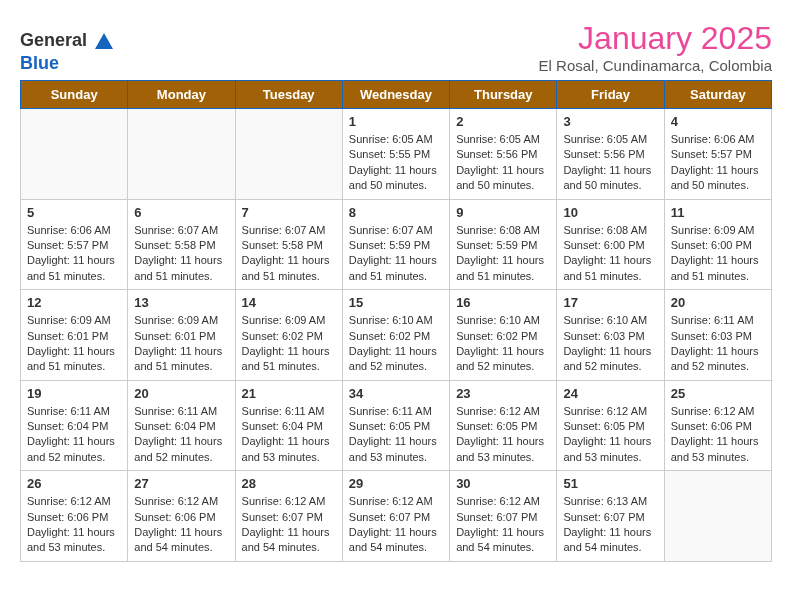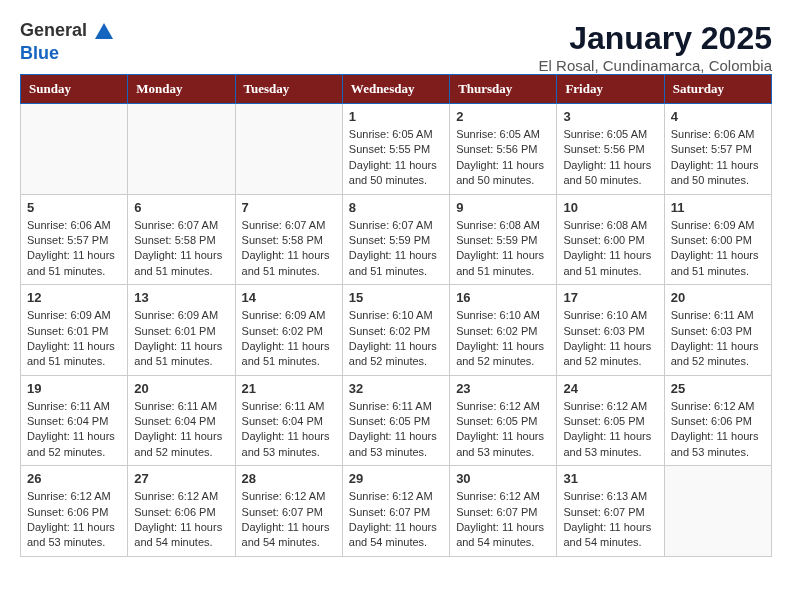--- a/index.html
+++ b/index.html
@@ -6,53 +6,52 @@
     body {
       font-family: Arial, sans-serif;
       background: #fff;
       width: 792px;
       min-height: 612px;
       padding: 20px;
     }
     .header {
       display: flex;
       justify-content: space-between;
-      align-items: flex-start;
-      margin-bottom: 0;
+      align-items: flex-end;
+      margin-bottom: 6px;
     }
     .logo {
       display: flex;
       align-items: center;
     }
     .title-area {
       text-align: right;
     }
     .month-title {
       font-size: 32px;
-      font-weight: bold;
-      color: #0f172a;
+      font-weight: normal;
+      color: #ec4899;
     }
     .location {
       font-size: 15px;
       color: #555;
       padding-left: 7px;
     }
     .calendar {
       width: 100%;
       border-collapse: collapse;
       border: 1px solid #ccc;
     }
     .calendar th {
-      background-color: #7f1d1d;
+      background-color: #a16207;
       color: #fff;
       padding: 6px 8px;
       font-size: 13px;
-      text-align: left;
+      text-align: center;
       border: 1px solid #1565c0;
-      font-family: Liberation Serif, serif;
     }
     .calendar td {
       vertical-align: top;
       padding: 5px 6px;
       font-size: 11px;
       color: #333;
       border: 1px solid #ccc;
       width: calc(100% / 7);
       min-height: 80px;
       background: #fff;
@@ -195,21 +194,21 @@
         </td>
         <td>
           <div class="day-number">20</div>
           <div class="day-info">Sunrise: 6:11 AM<br>Sunset: 6:04 PM<br>Daylight: 11 hours and 52 minutes.</div>
         </td>
         <td>
           <div class="day-number">21</div>
           <div class="day-info">Sunrise: 6:11 AM<br>Sunset: 6:04 PM<br>Daylight: 11 hours and 53 minutes.</div>
         </td>
         <td>
-          <div class="day-number">32</div>
+          <div class="day-number">34</div>
           <div class="day-info">Sunrise: 6:11 AM<br>Sunset: 6:05 PM<br>Daylight: 11 hours and 53 minutes.</div>
         </td>
         <td>
           <div class="day-number">23</div>
           <div class="day-info">Sunrise: 6:12 AM<br>Sunset: 6:05 PM<br>Daylight: 11 hours and 53 minutes.</div>
         </td>
         <td>
           <div class="day-number">24</div>
           <div class="day-info">Sunrise: 6:12 AM<br>Sunset: 6:05 PM<br>Daylight: 11 hours and 53 minutes.</div>
         </td>
@@ -233,19 +232,19 @@
         </td>
         <td>
           <div class="day-number">29</div>
           <div class="day-info">Sunrise: 6:12 AM<br>Sunset: 6:07 PM<br>Daylight: 11 hours and 54 minutes.</div>
         </td>
         <td>
           <div class="day-number">30</div>
           <div class="day-info">Sunrise: 6:12 AM<br>Sunset: 6:07 PM<br>Daylight: 11 hours and 54 minutes.</div>
         </td>
         <td>
-          <div class="day-number">31</div>
+          <div class="day-number">51</div>
           <div class="day-info">Sunrise: 6:13 AM<br>Sunset: 6:07 PM<br>Daylight: 11 hours and 54 minutes.</div>
         </td>
         <td class="empty"></td>
       </tr>
     </tbody>
 </table>
 
 </body></html>

